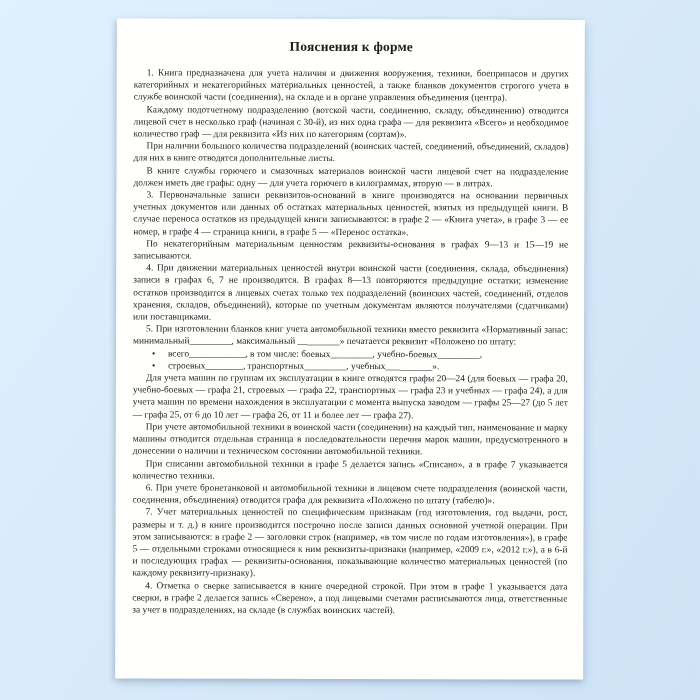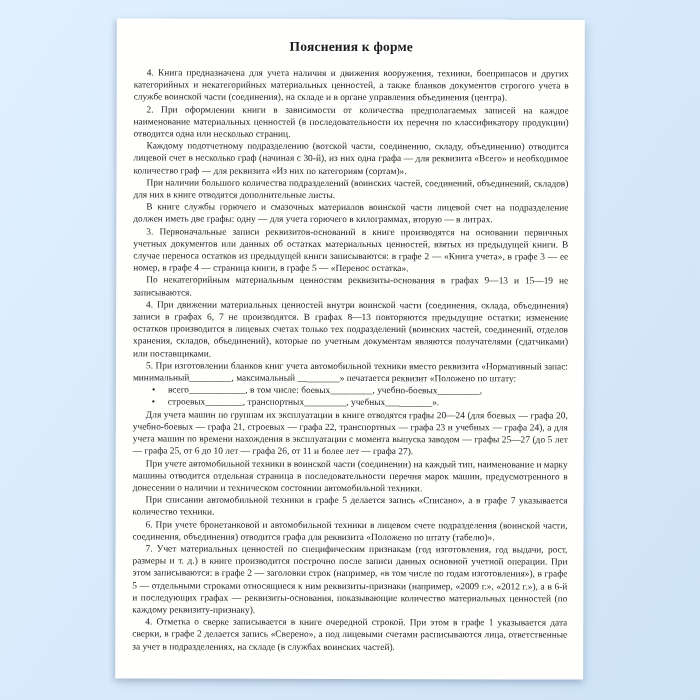--- a/index.html
+++ b/index.html
@@ -63,22 +63,21 @@
     top: 0;
   }
 </style>
 </head>
 <body>
 
 <div class="canvas">
   <div class="page">
     <h1 class="doc-title">Пояснения к форме</h1>
     <div class="doc-body">
-        <div class="para">4. Книга предназначена для учета наличия и движения вооружения, техники, боеприпасов и других категорийных и некатегорийных материальных ценностей, а также бланков документов строгого учета в службе воинской части (соединения), на складе и в органе управления объединения (центра).</div>
-        <div class="para">2. При оформлении книги в зависимости от количества предполагаемых записей на каждое наименование материальных ценностей (в последовательности их перечня по классификатору продукции) отводится одна или несколько страниц.</div>
+        <div class="para">1. Книга предназначена для учета наличия и движения вооружения, техники, боеприпасов и других категорийных и некатегорийных материальных ценностей, а также бланков документов строгого учета в службе воинской части (соединения), на складе и в органе управления объединения (центра).</div>
         <div class="para">Каждому подотчетному подразделению (вотской части, соединению, складу, объединению) отводится лицевой счет в несколько граф (начиная с 30-й), из них одна графа — для реквизита «Всего» и необходимое количество граф — для реквизита «Из них по категориям (сортам)».</div>
         <div class="para">При наличии большого количества подразделений (воинских частей, соединений, объединений, складов) для них в книге отводятся дополнительные листы.</div>
         <div class="para">В книге службы горючего и смазочных материалов воинской части лицевой счет на подразделение должен иметь две графы: одну — для учета горючего в килограммах, вторую — в литрах.</div>
         <div class="para">3. Первоначальные записи реквизитов-оснований в книге производятся на основании первичных учетных документов или данных об остатках материальных ценностей, взятых из предыдущей книги. В случае переноса остатков из предыдущей книги записываются: в графе 2 — «Книга учета», в графе 3 — ее номер, в графе 4 — страница книги, в графе 5 — «Перенос остатка».</div>
         <div class="para">По некатегорийным материальным ценностям реквизиты-основания в графах 9—13 и 15—19 не записываются.</div>
         <div class="para">4. При движении материальных ценностей внутри воинской части (соединения, склада, объединения) записи в графах 6, 7 не производятся. В графах 8—13 повторяются предыдущие остатки; изменение остатков производится в лицевых счетах только тех подразделений (воинских частей, соединений, отделов хранения, складов, объединений), которые по учетным документам являются получателями (сдатчиками) или поставщиками.</div>
         <div class="para">5. При изготовлении бланков книг учета автомобильной техники вместо реквизита «Нормативный запас: минимальный_________, максимальный _________» печатается реквизит «Положено по штату:</div>
         <div class="bullet">всего____________, в том числе: боевых_________, учебно-боевых_________,</div>
         <div class="bullet">строевых________, транспортных_________, учебных__________».</div>
         <div class="para">Для учета машин по группам их эксплуатации в книге отводятся графы 20—24 (для боевых — графа 20, учебно-боевых — графа 21, строевых — графа 22, транспортных — графа 23 и учебных — графа 24), а для учета машин по времени нахождения в эксплуатации с момента выпуска заводом — графы 25—27 (до 5 лет — графа 25, от 6 до 10 лет — графа 26, от 11 и более лет — графа 27).</div>

